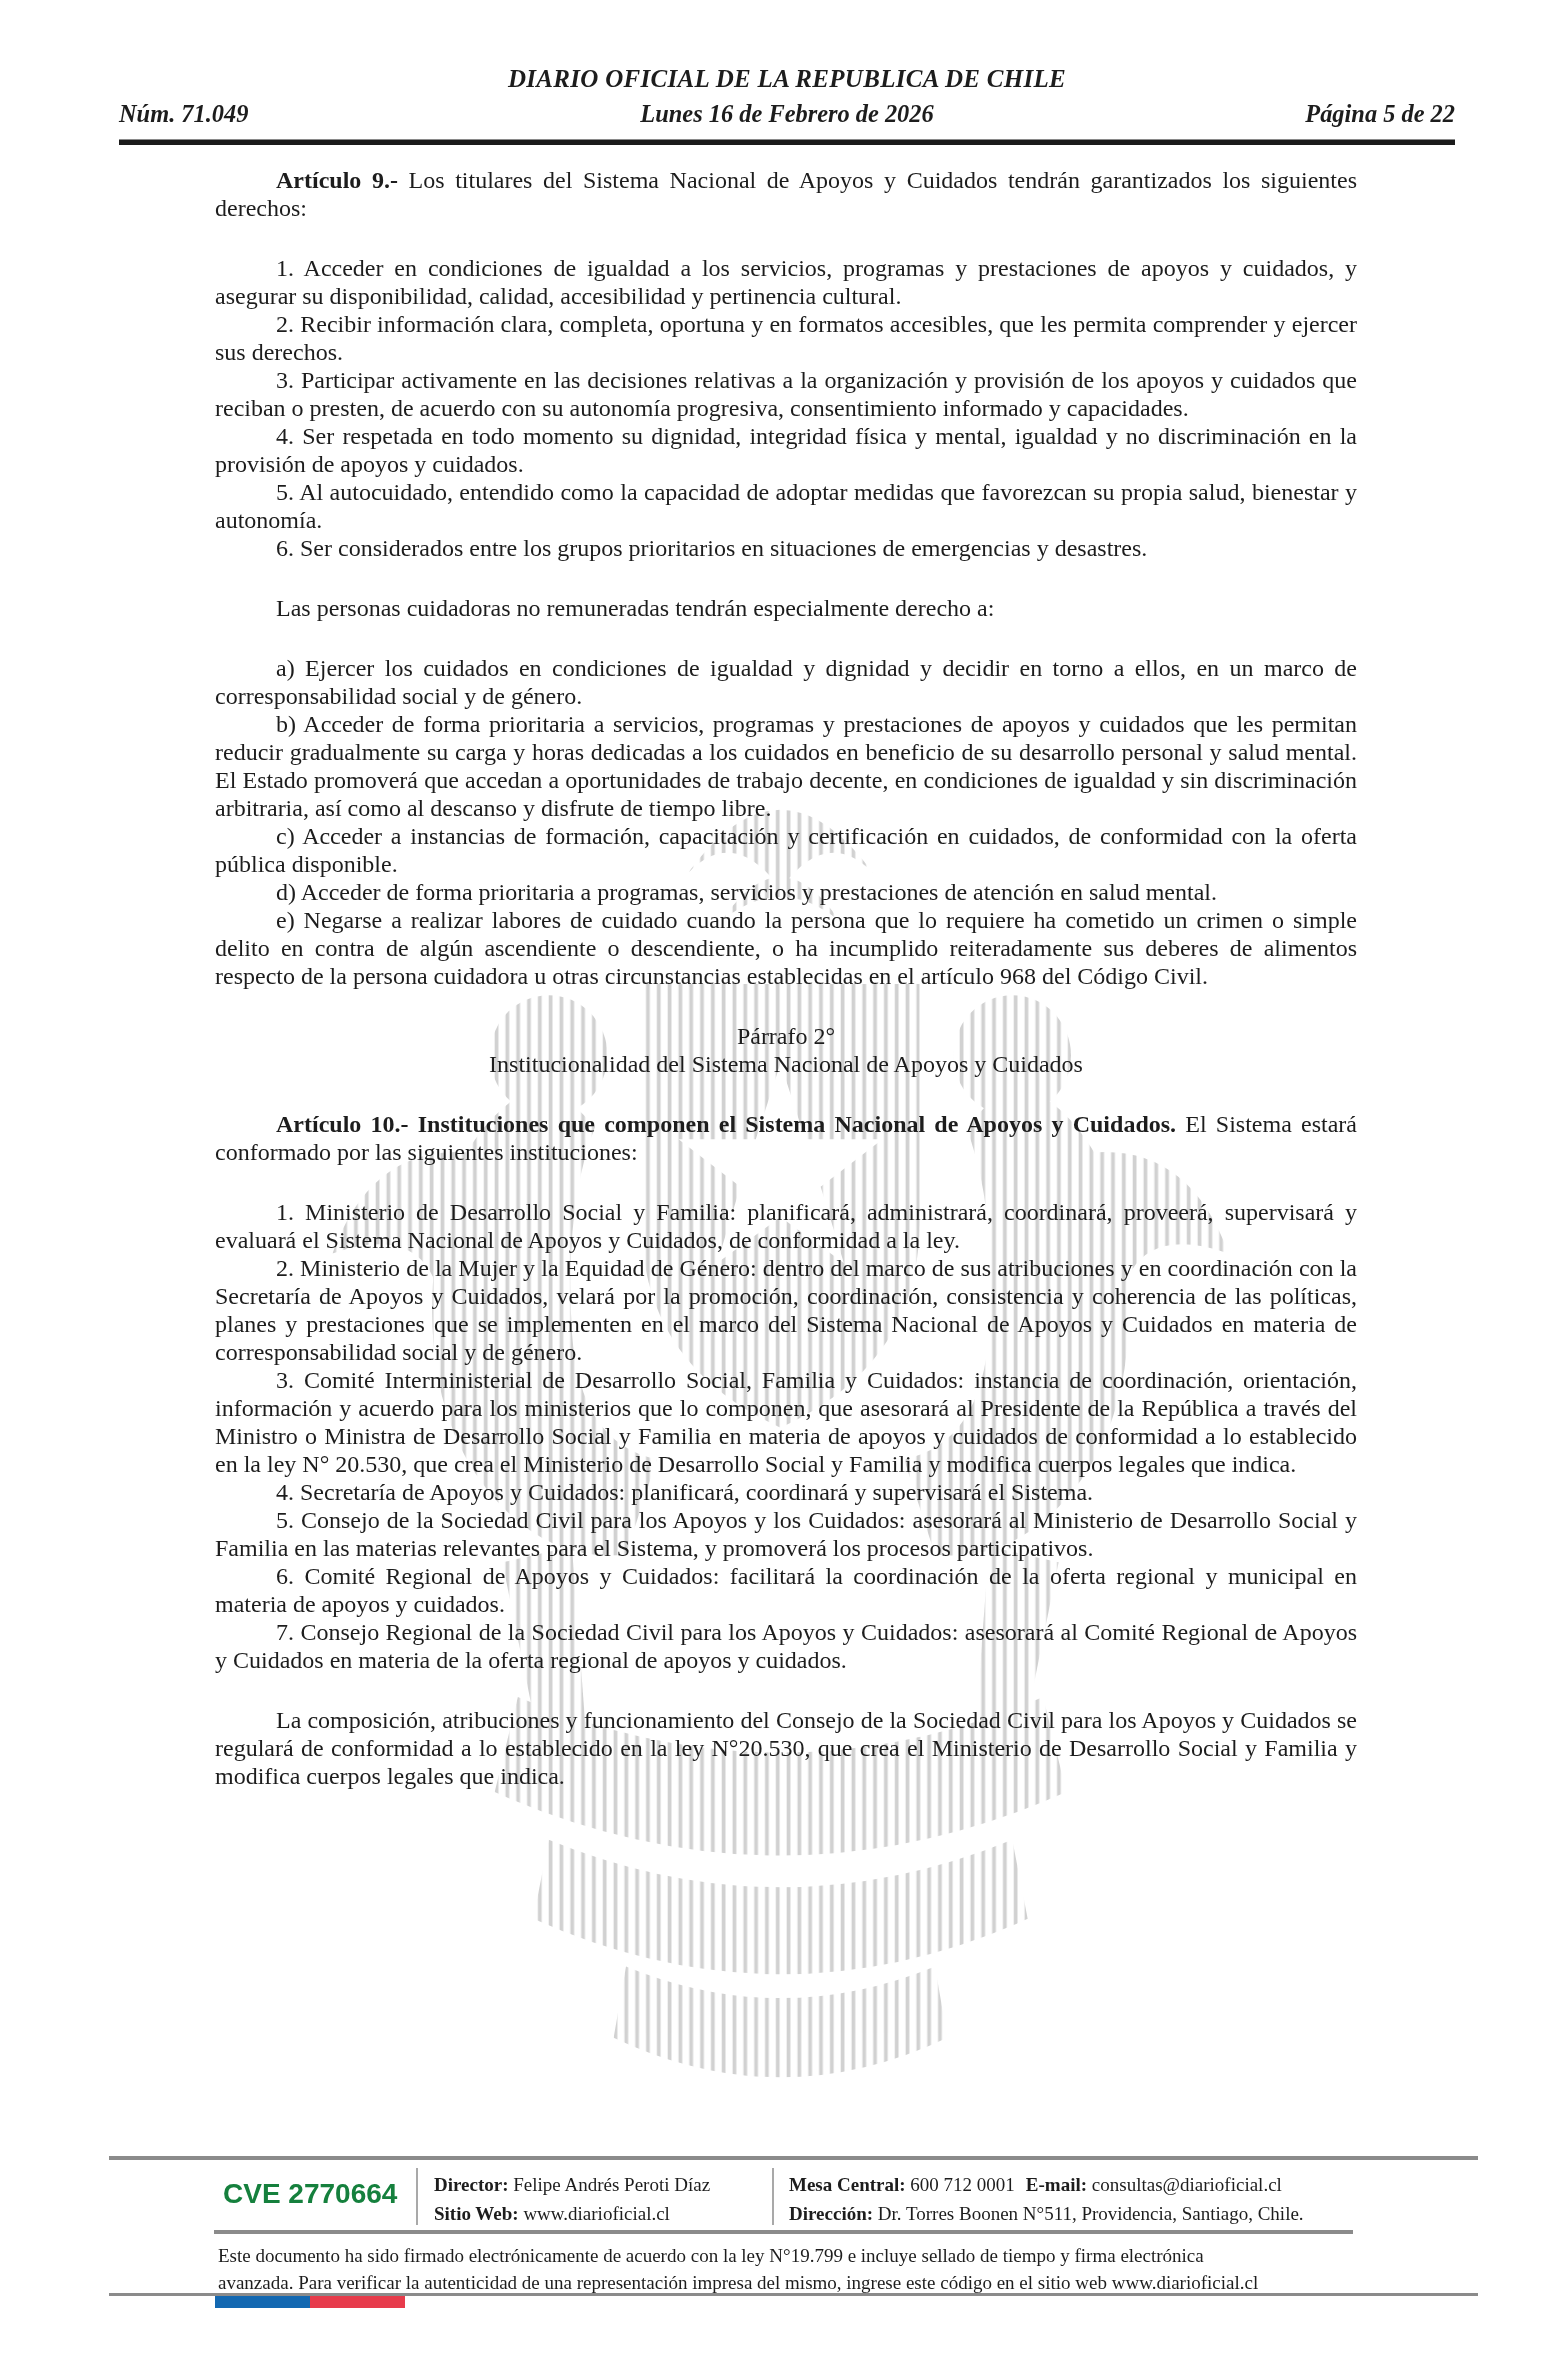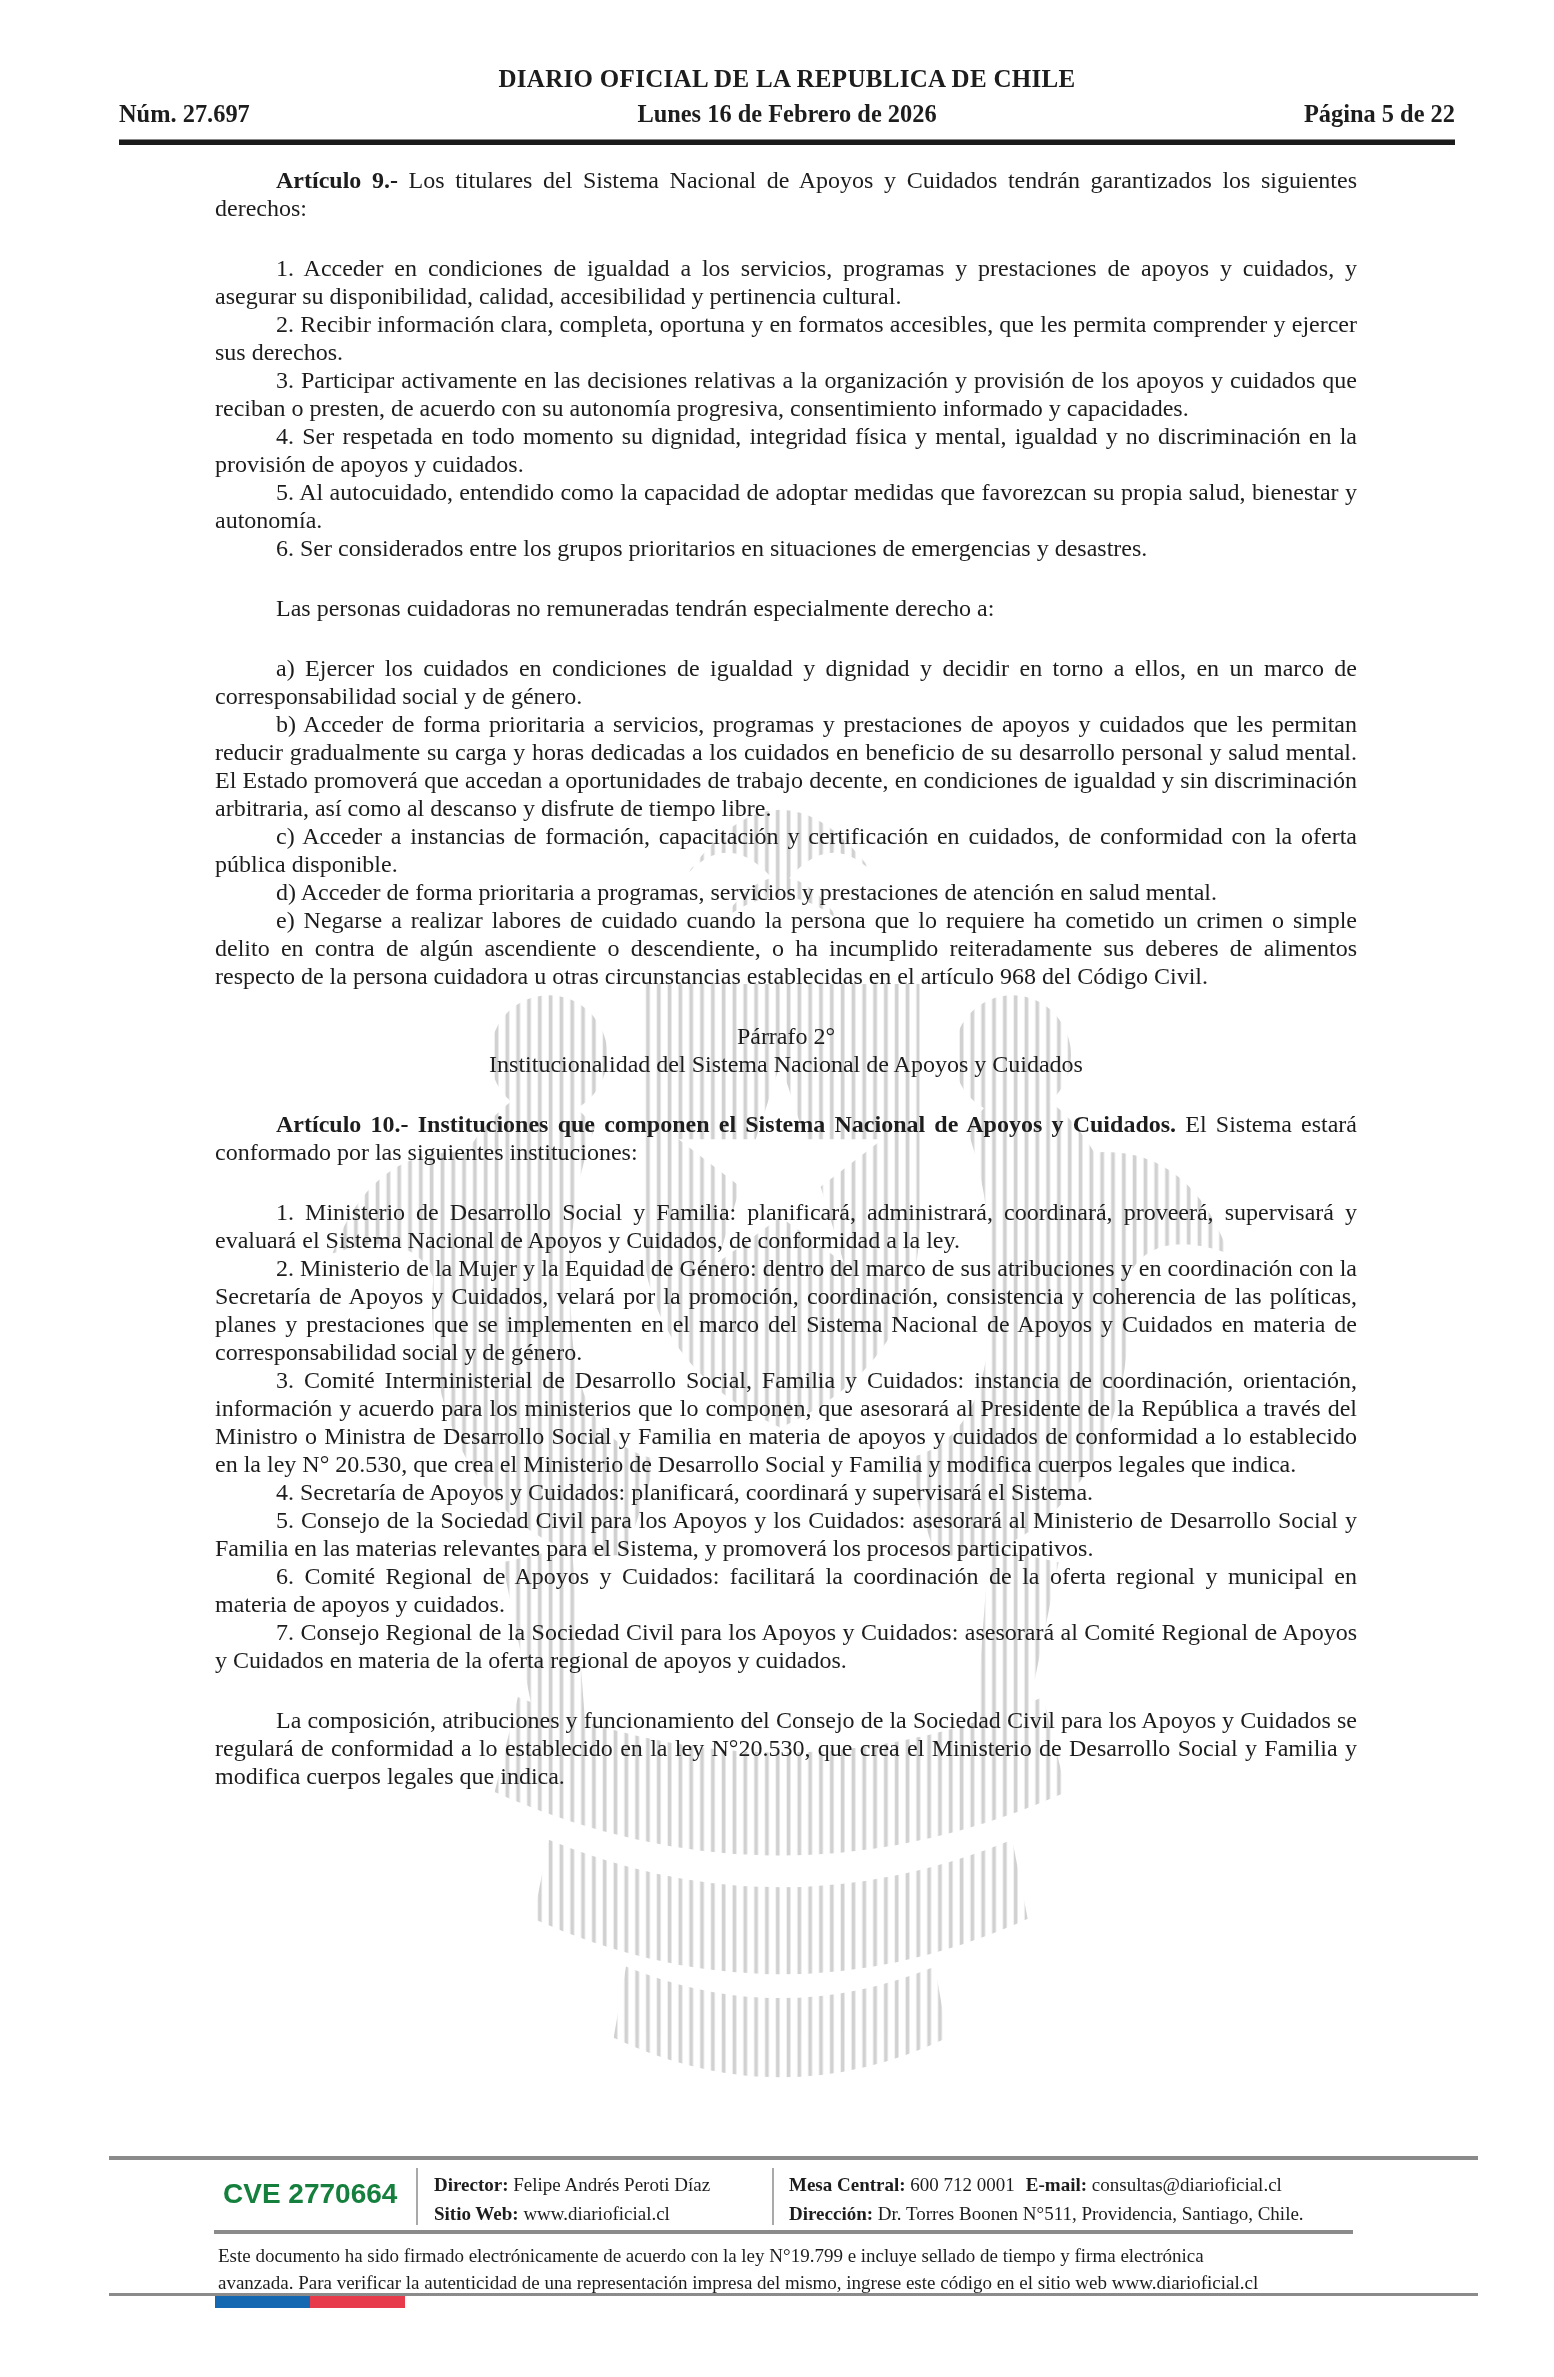--- a/index.html
+++ b/index.html
@@ -22,20 +22,21 @@
     height: 1426px;
     pointer-events: none;
   }
 
   
   .header {
     position: absolute;
     left: 119px;
     right: 99px;
     top: 65px;
+    font-style: italic;
   }
   .pub-title {
     text-align: center;
     font-weight: bold;
     font-size: 25px;
     letter-spacing: 0.3px;
     white-space: nowrap;
   }
   .header-row {
     display: flex;
@@ -173,21 +174,21 @@
 
       <path d="M130 640 q170 70 340 0 l15 60 q-185 80 -370 0 Z" fill="url(#wm)"></path>
       <path d="M150 730 q150 60 300 0 l10 50 q-160 70 -320 0 Z" fill="url(#wm)"></path>
       <path d="M200 810 q100 40 200 0 l8 45 q-108 50 -216 0 Z" fill="url(#wm)"></path>
     </g>
   </svg>
 
   <header class="header">
     <div class="pub-title">DIARIO OFICIAL DE LA REPUBLICA DE CHILE</div>
     <div class="header-row">
-      <div class="h-left">Núm. 27.697</div>
+      <div class="h-left">Núm. 71.049</div>
       <div class="h-center">Lunes 16 de Febrero de 2026</div>
       <div class="h-right">Página 5 de 22</div>
     </div>
   </header>
   <div class="top-rule" style="background: rgb(27, 27, 27);"></div>
 
   <main class="body-col">
 
     <p class="para"><span class="bold">Artículo 9.-</span>
       <span>Los titulares del Sistema Nacional de Apoyos y Cuidados tendrán garantizados los siguientes derechos:</span></p>

